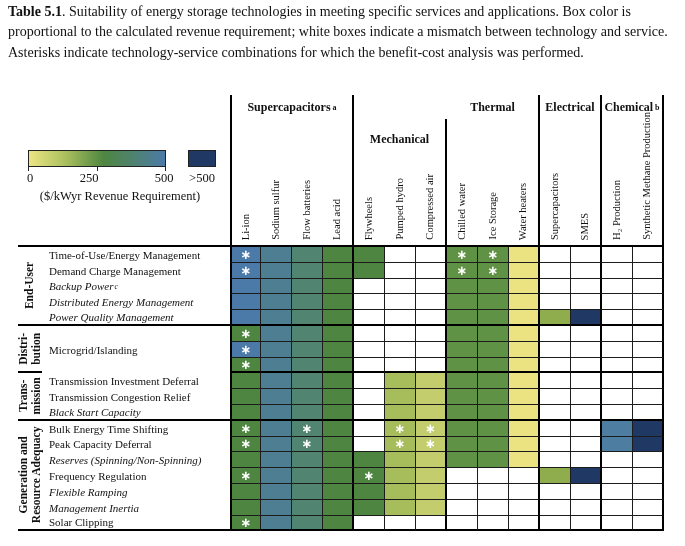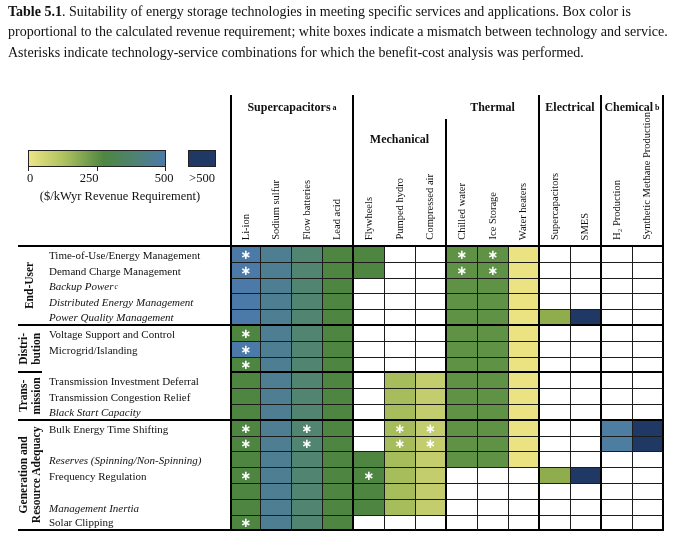--- a/index.html
+++ b/index.html
@@ -212,23 +212,20 @@
       <div class="cell gb" style="grid-area: 7 / 10; background: rgb(96, 146, 69);"></div>
       <div class="cell gb" style="grid-area: 7 / 11; background: rgb(96, 146, 69);"></div>
       <div class="cell brg gb" style="grid-area: 7 / 12; background: rgb(235, 227, 130);"></div>
       <div class="cell gb" style="grid-area: 7 / 13; background: rgb(143, 173, 76);"></div>
       <div class="cell brg gb" style="grid-area: 7 / 14; background: rgb(31, 56, 100);"></div>
       <div class="cell gb" style="grid-area: 7 / 15; background: rgb(255, 255, 255);"></div>
       <div class="cell brg gb" style="grid-area: 7 / 16; background: rgb(255, 255, 255);"></div>
       <div class="glab gb" style="grid-area: 8 / 1 / span 3;">
         <span class="rot">Distri-<br>bution</span>
       </div>
-      <div class="rlab" style="grid-area: 8 / 2;">
-        <span>Voltage Support and Control</span>
-      </div>
       <div class="cell bl" style="grid-area: 8 / 3; background: rgb(78, 134, 65);">
         <span class="ast">∗</span>
       </div>
       <div class="cell" style="grid-area: 8 / 4; background: rgb(77, 126, 146);"></div>
       <div class="cell" style="grid-area: 8 / 5; background: rgb(81, 132, 113);"></div>
       <div class="cell brg" style="grid-area: 8 / 6; background: rgb(78, 134, 65);"></div>
       <div class="cell" style="grid-area: 8 / 7; background: rgb(255, 255, 255);"></div>
       <div class="cell" style="grid-area: 8 / 8; background: rgb(255, 255, 255);"></div>
       <div class="cell brg" style="grid-area: 8 / 9; background: rgb(255, 255, 255);"></div>
       <div class="cell" style="grid-area: 8 / 10; background: rgb(96, 146, 69);"></div>
@@ -348,20 +345,23 @@
       <div class="cell brg" style="grid-area: 14 / 9; background: rgb(196, 205, 109);">
         <span class="ast">∗</span>
       </div>
       <div class="cell" style="grid-area: 14 / 10; background: rgb(96, 146, 69);"></div>
       <div class="cell" style="grid-area: 14 / 11; background: rgb(96, 146, 69);"></div>
       <div class="cell brg" style="grid-area: 14 / 12; background: rgb(235, 227, 130);"></div>
       <div class="cell" style="grid-area: 14 / 13; background: rgb(255, 255, 255);"></div>
       <div class="cell brg" style="grid-area: 14 / 14; background: rgb(255, 255, 255);"></div>
       <div class="cell" style="grid-area: 14 / 15; background: rgb(77, 125, 161);"></div>
       <div class="cell brg" style="grid-area: 14 / 16; background: rgb(31, 56, 100);"></div>
+      <div class="rlab" style="grid-area: 15 / 2;">
+        <span>Peak Capacity Deferral</span>
+      </div>
       <div class="cell bl" style="grid-area: 15 / 3; background: rgb(78, 134, 65);">
         <span class="ast">∗</span>
       </div>
       <div class="cell" style="grid-area: 15 / 4; background: rgb(77, 126, 146);"></div>
       <div class="cell" style="grid-area: 15 / 5; background: rgb(81, 132, 113);">
         <span class="ast">∗</span>
       </div>
       <div class="cell brg" style="grid-area: 15 / 6; background: rgb(78, 134, 65);"></div>
       <div class="cell" style="grid-area: 15 / 7; background: rgb(255, 255, 255);"></div>
       <div class="cell" style="grid-area: 15 / 8; background: rgb(167, 189, 92);">
@@ -408,20 +408,23 @@
       </div>
       <div class="cell" style="grid-area: 17 / 8; background: rgb(167, 189, 92);"></div>
       <div class="cell brg" style="grid-area: 17 / 9; background: rgb(196, 205, 109);"></div>
       <div class="cell" style="grid-area: 17 / 10; background: rgb(255, 255, 255);"></div>
       <div class="cell" style="grid-area: 17 / 11; background: rgb(255, 255, 255);"></div>
       <div class="cell brg" style="grid-area: 17 / 12; background: rgb(255, 255, 255);"></div>
       <div class="cell" style="grid-area: 17 / 13; background: rgb(143, 173, 76);"></div>
       <div class="cell brg" style="grid-area: 17 / 14; background: rgb(31, 56, 100);"></div>
       <div class="cell" style="grid-area: 17 / 15; background: rgb(255, 255, 255);"></div>
       <div class="cell brg" style="grid-area: 17 / 16; background: rgb(255, 255, 255);"></div>
+      <div class="rlab it" style="grid-area: 18 / 2;">
+        <span>Flexible Ramping</span>
+      </div>
       <div class="cell bl" style="grid-area: 18 / 3; background: rgb(78, 134, 65);"></div>
       <div class="cell" style="grid-area: 18 / 4; background: rgb(77, 126, 146);"></div>
       <div class="cell" style="grid-area: 18 / 5; background: rgb(81, 132, 113);"></div>
       <div class="cell brg" style="grid-area: 18 / 6; background: rgb(78, 134, 65);"></div>
       <div class="cell" style="grid-area: 18 / 7; background: rgb(78, 134, 65);"></div>
       <div class="cell" style="grid-area: 18 / 8; background: rgb(167, 189, 92);"></div>
       <div class="cell brg" style="grid-area: 18 / 9; background: rgb(196, 205, 109);"></div>
       <div class="cell" style="grid-area: 18 / 10; background: rgb(255, 255, 255);"></div>
       <div class="cell" style="grid-area: 18 / 11; background: rgb(255, 255, 255);"></div>
       <div class="cell brg" style="grid-area: 18 / 12; background: rgb(255, 255, 255);"></div>

